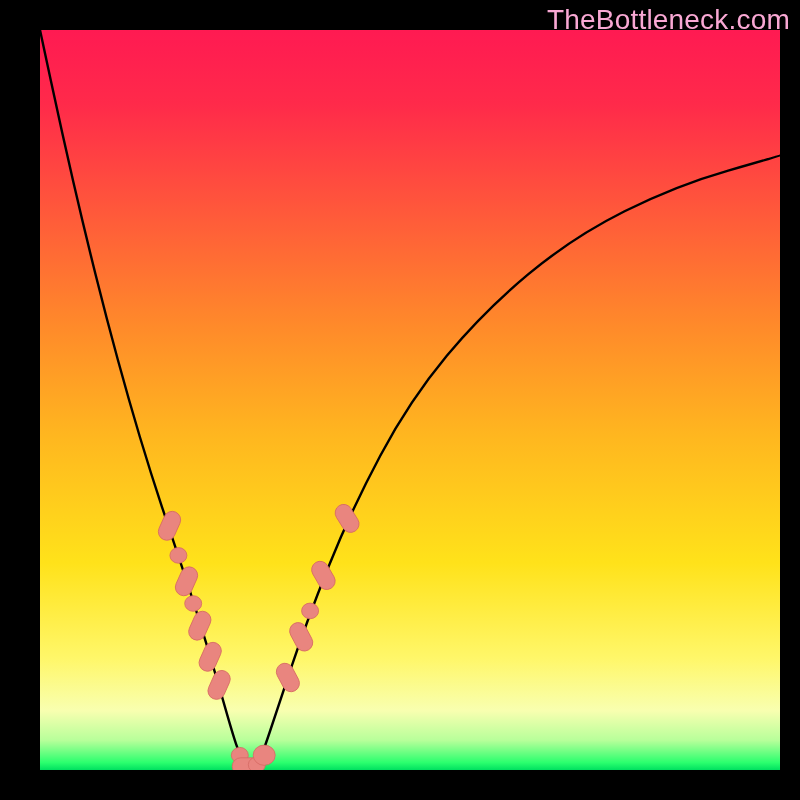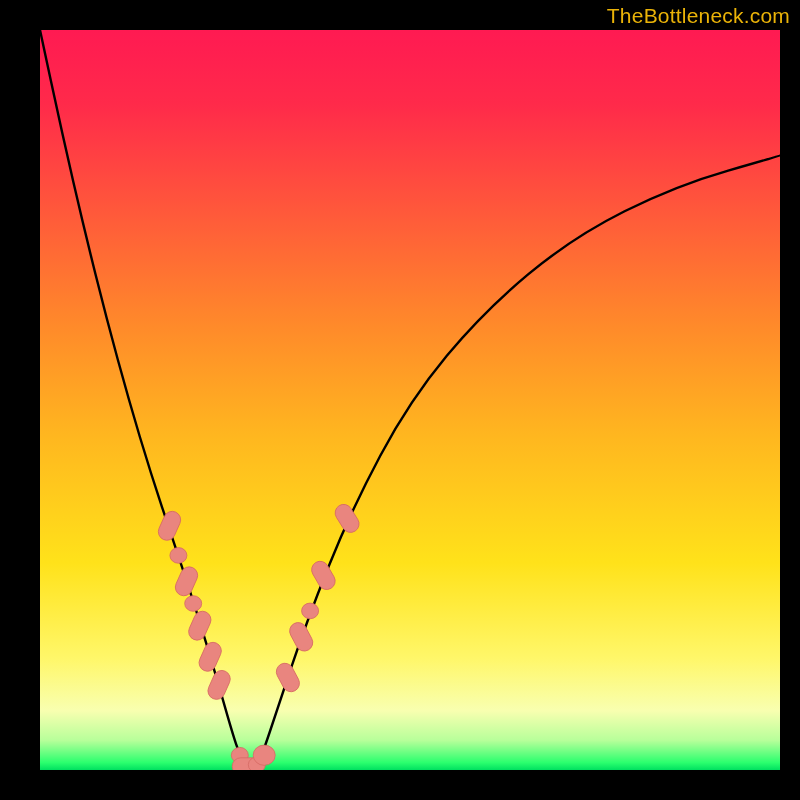--- a/index.html
+++ b/index.html
@@ -36,22 +36,22 @@
       #b7ff9a 96%,
       #2bff6e 99%,
       #00e060 100%
     );
   }
   .watermark {
     position: absolute;
     top: 4px;
     right: 10px;
     font-family: Arial, Helvetica, sans-serif;
-    font-size: 21px;
-    color: #eab308;
+    font-size: 28px;
+    color: #f9a8d4;
     letter-spacing: 0.2px;
   }
   svg.overlay {
     position: absolute;
     left: 0;
     top: 0;
   }
 </style>
 </head>
 <body>

